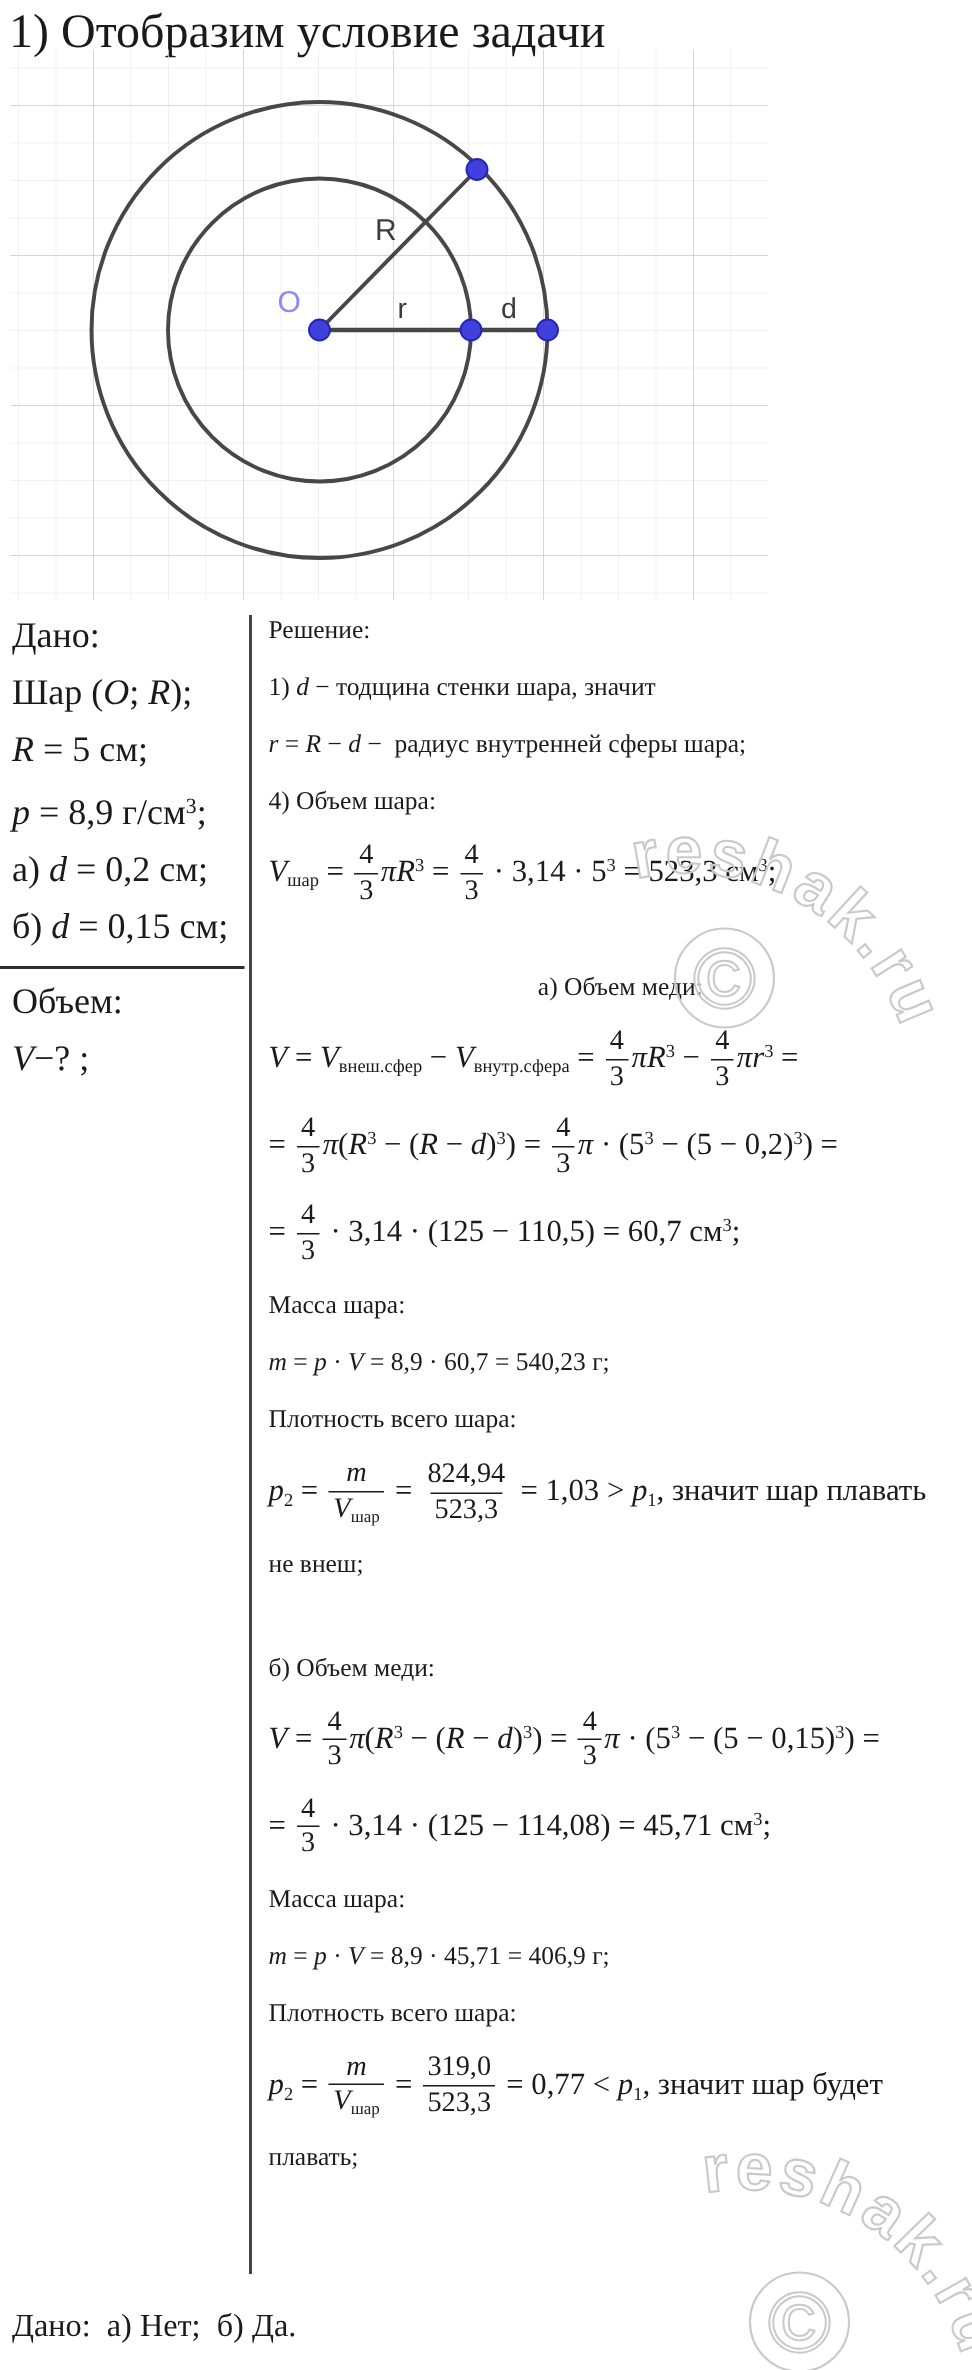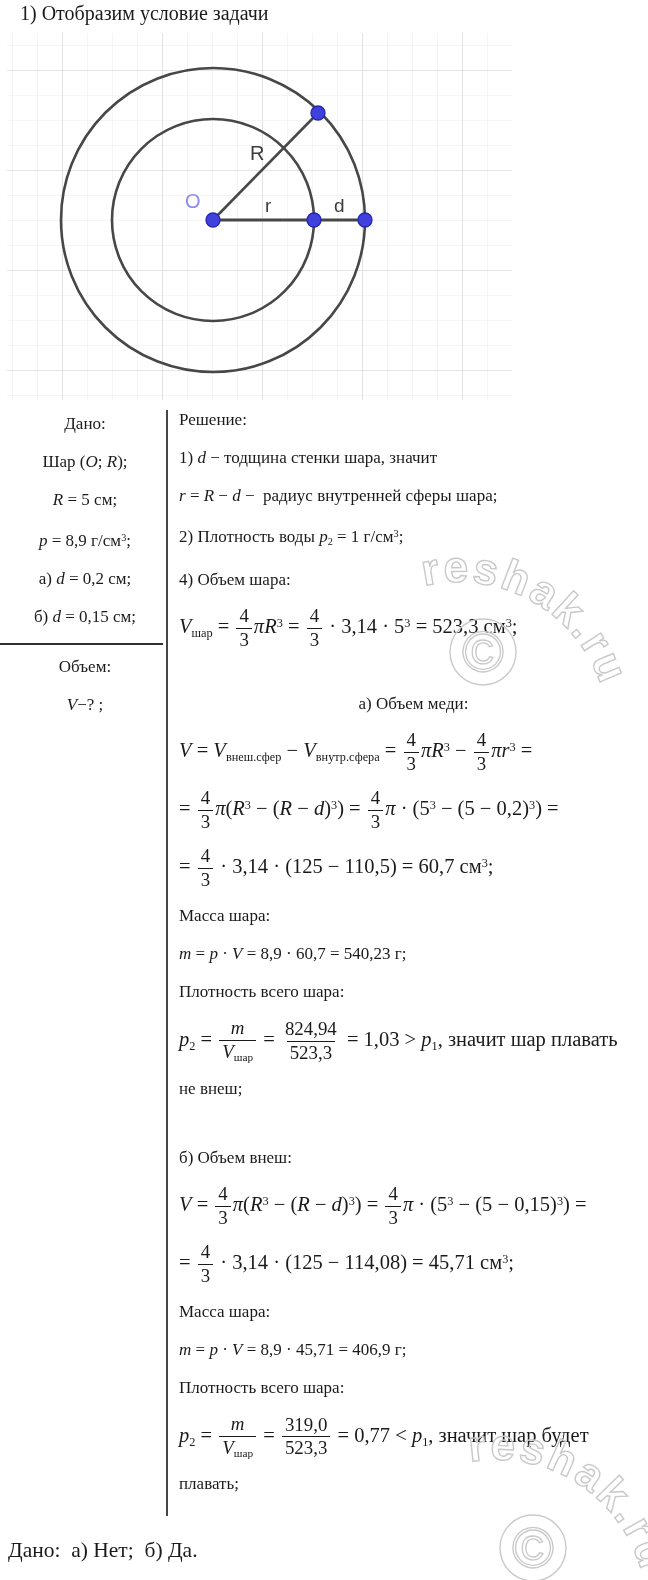--- a/index.html
+++ b/index.html
@@ -1,25 +1,25 @@
 <!DOCTYPE html>
 <html><head>
 <meta charset="utf-8">
 <style>
   * { margin:0; padding:0; box-sizing:border-box; }
   html,body { background:#ffffff; }
   .page {
     position:relative; width:648px; height:1580px; overflow:hidden;
     background:#ffffff; font-family:"Liberation Serif", serif; color:#1a1a1a;
   }
-  .title { position:absolute; left:20px; top:2px; font-size:20px; white-space:pre; }
+  .title { position:absolute; left:6px; top:2px; font-size:32px; white-space:pre; }
   .diagram { position:absolute; left:0; top:30px; }
 
   .given { position:absolute; left:8px; top:412px; width:154px; }
-  .l-line { font-size:17px; line-height:24px; margin-bottom:14px; white-space:pre;text-align:center; }
+  .l-line { font-size:24px; line-height:24px; margin-bottom:14px; white-space:pre; }
   .given-rule { width:163px; height:2px; background:#2e2e2e; margin:0 0 10px -8px; }
 
   .col-divider { position:absolute; left:166px; top:410px; width:2px; height:1106px; background:#454545; }
 
   .solution { position:absolute; left:179px; top:408px; width:469px; }
   .r-line { font-size:17px; line-height:24px; margin-bottom:14px; white-space:pre; }
   .r-math { font-size:20.5px; line-height:1.15; margin-bottom:12px; white-space:pre; min-height:46px; display:block; }
   .gap-a { margin-top:40px;text-align:center; }
   .gap-b { margin-top:45px; }
 
@@ -83,33 +83,32 @@
     <div class="l-line">Объем:</div>
     <div class="l-line"><i>V</i>−? ;</div>
   </div>
 
   <div class="col-divider"></div>
 
   <div class="solution">
     <div class="r-line">Решение:</div>
     <div class="r-line">1) <i>d</i> − тодщина стенки шара, значит</div>
     <div class="r-line"><i>r</i> = <i>R</i> − <i>d</i> −  радиус внутренней сферы шара;</div>
-    <div class="r-line">2) Плотность воды <i>p</i><sub>2</sub> = 1 г/см<sup>3</sup>;</div>
     <div class="r-line">4) Объем шара:</div>
     <div class="r-math"><i>V</i><sub>шар</sub> = <span class="frac"><span class="num">4</span><span class="den">3</span></span><i>πR</i><sup>3</sup> = <span class="frac"><span class="num">4</span><span class="den">3</span></span> · 3,14 · 5<sup>3</sup> = 523,3 см<sup>3</sup>;</div>
     <div class="r-line gap-a">а) Объем меди:</div>
     <div class="r-math"><i>V</i> = <i>V</i><sub>внеш.сфер</sub> − <i>V</i><sub>внутр.сфера</sub> = <span class="frac"><span class="num">4</span><span class="den">3</span></span><i>πR</i><sup>3</sup> − <span class="frac"><span class="num">4</span><span class="den">3</span></span><i>πr</i><sup>3</sup> =</div>
     <div class="r-math">= <span class="frac"><span class="num">4</span><span class="den">3</span></span><i>π</i>(<i>R</i><sup>3</sup> − (<i>R</i> − <i>d</i>)<sup>3</sup>) = <span class="frac"><span class="num">4</span><span class="den">3</span></span><i>π</i> · (5<sup>3</sup> − (5 − 0,2)<sup>3</sup>) =</div>
     <div class="r-math">= <span class="frac"><span class="num">4</span><span class="den">3</span></span> · 3,14 · (125 − 110,5) = 60,7 см<sup>3</sup>;</div>
     <div class="r-line">Масса шара:</div>
     <div class="r-line"><i>m</i> = <i>p</i> · <i>V</i> = 8,9 · 60,7 = 540,23 г;</div>
     <div class="r-line">Плотность всего шара:</div>
     <div class="r-math"><i>p</i><sub>2</sub> = <span class="frac"><span class="num"><i>m</i></span><span class="den"><i>V</i><sub>шар</sub></span></span> = <span class="frac"><span class="num">824,94</span><span class="den">523,3</span></span> = 1,03 &gt; <i>p</i><sub>1</sub>, значит шар плавать</div>
     <div class="r-line">не внеш;</div>
-    <div class="r-line gap-b">б) Объем внеш:</div>
+    <div class="r-line gap-b">б) Объем меди:</div>
     <div class="r-math"><i>V</i> = <span class="frac"><span class="num">4</span><span class="den">3</span></span><i>π</i>(<i>R</i><sup>3</sup> − (<i>R</i> − <i>d</i>)<sup>3</sup>) = <span class="frac"><span class="num">4</span><span class="den">3</span></span><i>π</i> · (5<sup>3</sup> − (5 − 0,15)<sup>3</sup>) =</div>
     <div class="r-math">= <span class="frac"><span class="num">4</span><span class="den">3</span></span> · 3,14 · (125 − 114,08) = 45,71 см<sup>3</sup>;</div>
     <div class="r-line">Масса шара:</div>
     <div class="r-line"><i>m</i> = <i>p</i> · <i>V</i> = 8,9 · 45,71 = 406,9 г;</div>
     <div class="r-line">Плотность всего шара:</div>
     <div class="r-math"><i>p</i><sub>2</sub> = <span class="frac"><span class="num"><i>m</i></span><span class="den"><i>V</i><sub>шар</sub></span></span> = <span class="frac"><span class="num">319,0</span><span class="den">523,3</span></span> = 0,77 &lt; <i>p</i><sub>1</sub>, значит шар будет</div>
     <div class="r-line">плавать;</div>
   </div>
 
   <div class="answer">Дано:  а) Нет;  б) Да.</div>

